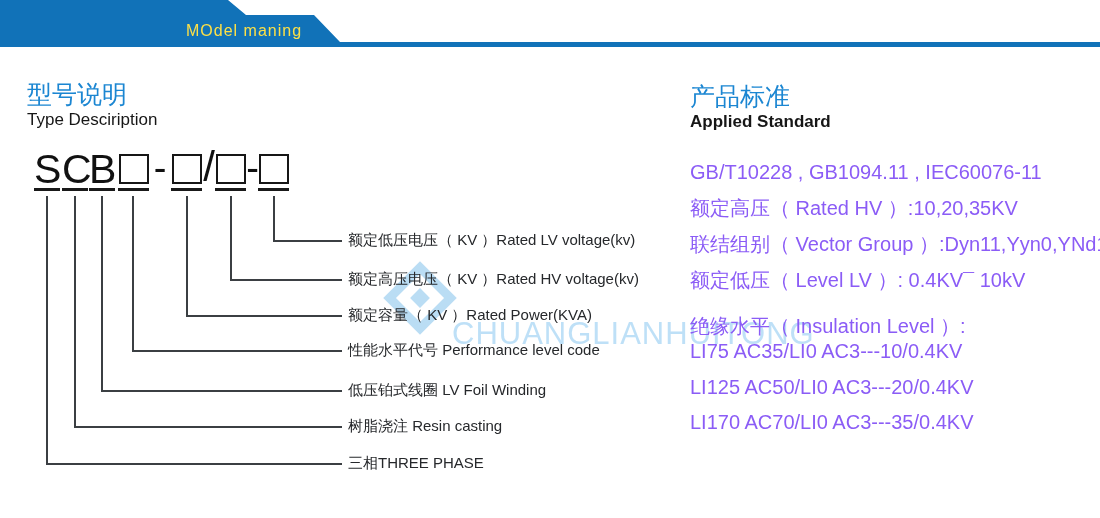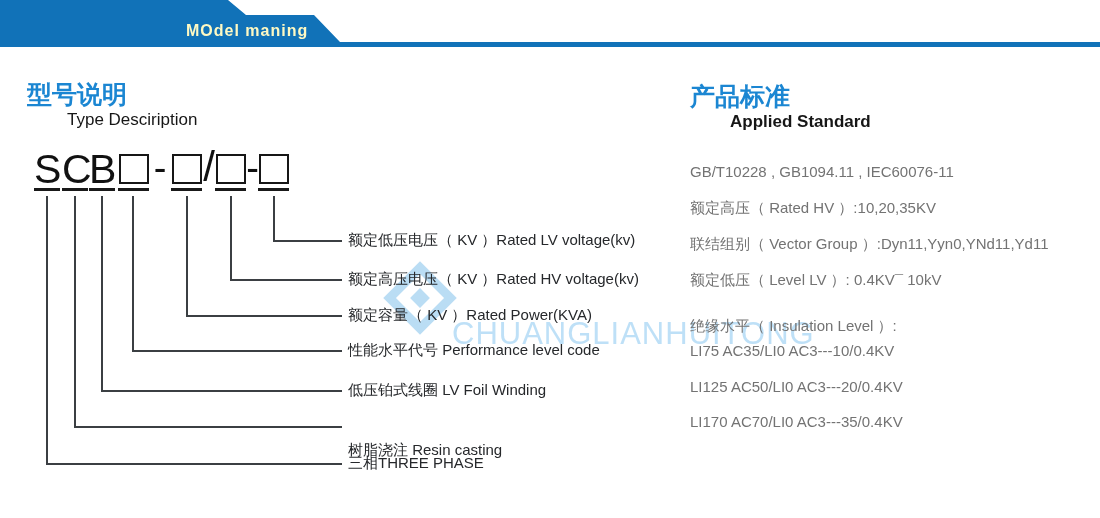--- a/index.html
+++ b/index.html
@@ -15,49 +15,49 @@
     position:relative;width:1100px;height:518px;background:#ffffff;overflow:hidden;
     font-family:"Liberation Sans","DejaVu Sans",sans-serif;color:var(--ink);
   }
   
   .hdr{
     position:absolute;left:0;top:0;width:1100px;height:47px;background:var(--header-bg);
     clip-path:polygon(0 0,228px 0,246px 15px,314px 15px,340px 42px,1100px 42px,1100px 47px,0 47px);
     z-index:3;
   }
   .hdr-title{position:absolute;left:20px;top:4px;font-size:33px;font-weight:700;color:#fff;letter-spacing:3px;}
-  .hdr-sub{position:absolute;left:186px;top:22px;font-size:16px;font-weight:700;color:#fef9c3;letter-spacing:1px;}
+  .hdr-sub{position:absolute;left:186px;top:22px;font-size:16px;font-weight:400;color:#fde047;letter-spacing:1px;}
   
   .wm-cn{position:absolute;left:450px;top:236px;font-size:93px;font-weight:700;
     color:var(--watermark-cn);letter-spacing:2px;z-index:0;white-space:nowrap;}
   .wm-en{position:absolute;left:452px;top:316px;font-size:31px;font-weight:400;
     color:var(--watermark-en);letter-spacing:1px;z-index:0;white-space:nowrap;}
   .wm-logo{position:absolute;left:394px;top:272px;width:34px;height:34px;
     border:9px solid var(--watermark-cn);transform:rotate(45deg);z-index:0;}
   .wm-logo-inner{position:absolute;left:10px;top:10px;width:14px;height:14px;background:var(--watermark-cn);}
   
-  .sec-title{position:absolute;font-size:25px;font-weight:700;color:var(--accent);line-height:28px;white-space:nowrap;z-index:1;}
-  .sec-sub{position:absolute;font-size:17px;color:#161616;line-height:20px;white-space:nowrap;z-index:1;margin-left:40px;}
+  .sec-title{position:absolute;font-size:25px;font-weight:400;color:var(--accent);line-height:28px;white-space:nowrap;z-index:1;}
+  .sec-sub{position:absolute;font-size:17px;color:#161616;line-height:20px;white-space:nowrap;z-index:1;}
   .sec-sub.bold{font-weight:700;}
   
   .code-unit{position:absolute;top:148px;height:43px;border-bottom:3px solid #191919;
     text-align:center;box-sizing:border-box;z-index:1;}
   .code-letter{font-size:41px;line-height:42px;font-weight:400;color:#111;}
   .sq{width:26px;height:26px;border:2.5px solid #161616;margin:6px auto 0;box-sizing:content-box;}
   .code-sep{position:absolute;z-index:1;color:#111;text-align:center;}
   .sep-dash{top:148px;font-size:38px;line-height:40px;font-weight:400;}
   .sep-slash{top:145px;font-size:42px;line-height:44px;font-weight:400;}
   
   .vline,.hline{position:absolute;background:var(--line-color);z-index:1;}
   .vline{width:2px;}
   .hline{height:2px;}
   
   .diag-label{position:absolute;left:348px;font-size:15px;line-height:20px;color:var(--ink);white-space:nowrap;z-index:1;}
   
-  .std-line{position:absolute;left:690px;font-size:15px;line-height:20px;color:#737373;white-space:nowrap;z-index:1;}
+  .std-line{position:absolute;left:690px;font-size:20px;line-height:20px;color:#8b5cf6;white-space:nowrap;z-index:1;}
 </style>
 </head>
 <body>
 
 <div class="page">
 
   <div class="hdr">
     <span class="hdr-sub">MOdel maning</span>
   </div>
 
@@ -101,21 +101,21 @@
   <div class="vline" style="left:74px;top:196px;height:232px;"></div>
   <div class="hline" style="left:74px;top:426px;width:268px;"></div>
   <div class="vline" style="left:46px;top:196px;height:269px;"></div>
   <div class="hline" style="left:46px;top:463px;width:296px;"></div>
 
   <div class="diag-label" style="top:230px;">额定低压电压（ KV ）Rated LV voltage(kv)</div>
   <div class="diag-label" style="top:269px;">额定高压电压（ KV ）Rated HV voltage(kv)</div>
   <div class="diag-label" style="top:305px;">额定容量（ KV ）Rated Power(KVA)</div>
   <div class="diag-label" style="top:340px;">性能水平代号 Performance level code</div>
   <div class="diag-label" style="top:380px;">低压铂式线圈 LV Foil Winding</div>
-  <div class="diag-label" style="top:440px;">树脂浇注 Resin casting</div>
+  <div class="diag-label" style="top:416px;">树脂浇注 Resin casting</div>
   <div class="diag-label" style="top:453px;">三相THREE PHASE</div>
 
   <div class="sec-title" style="left:690px;top:82px;">产品标准</div>
   <div class="sec-sub bold" style="left:690px;top:112px;">Applied Standard</div>
 
   <div class="std-line" style="top:162px;">GB/T10228 , GB1094.11 , IEC60076-11</div>
   <div class="std-line" style="top:198px;">额定高压（ Rated HV ）:10,20,35KV</div>
   <div class="std-line" style="top:234px;">联结组别（ Vector Group ）:Dyn11,Yyn0,YNd11,Yd11</div>
   <div class="std-line" style="top:270px;">额定低压（ Level LV ）: 0.4KV¯ 10kV</div>
   <div class="std-line" style="top:316px;">绝缘水平（ Insulation Level ）:</div>

